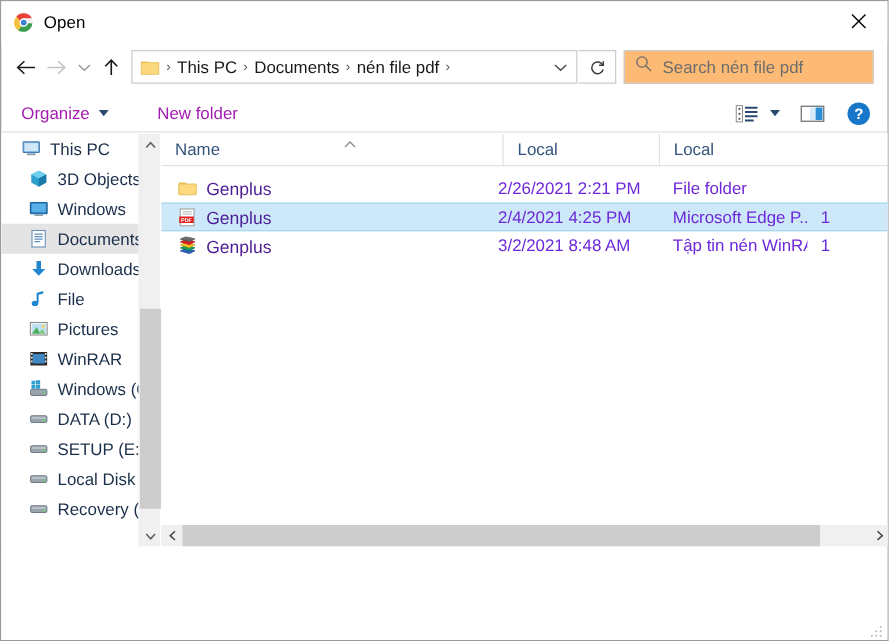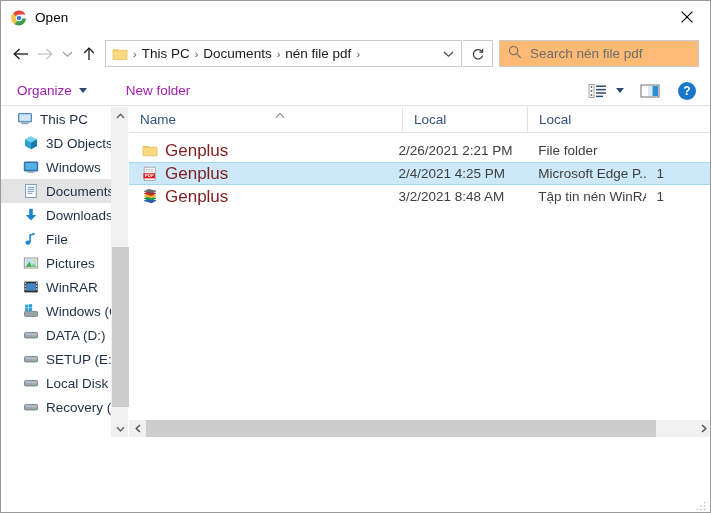--- a/index.html
+++ b/index.html
@@ -208,25 +208,25 @@
   .filerow.sel {
     background: #cce8f9;
     border-top: 1px solid #a8d8f0;
     border-bottom: 1px solid #a8d8f0;
   }
   .fname-cell {
     width: 274px; display: flex; align-items: center;
     padding-left: 13px; overflow: hidden;
   }
   .fname-text {
-    font-size: 17px; color: #7f1d1d;
+    font-size: 14px; color: #4c1d95;
     margin-left: 7px; white-space: nowrap;
   }
   .fdate-cell, .ftype-cell, .fsize-cell {
-    font-size: 13.5px; color: #404040;
+    font-size: 13.5px; color: #6d28d9;
     white-space: nowrap; overflow: hidden;
   }
   .fdate-cell { width: 148px; padding-left: 11px; }
   .ftype-cell { width: 125px; padding-left: 11px; }
   .fsize-cell { width: 70px; padding-left: 11px; }
   .ficon { width: 16px; height: 16px; flex: none; position: relative; }
 
   
   #list-hsb {
     position: absolute; left: 128px; top: 419px;

